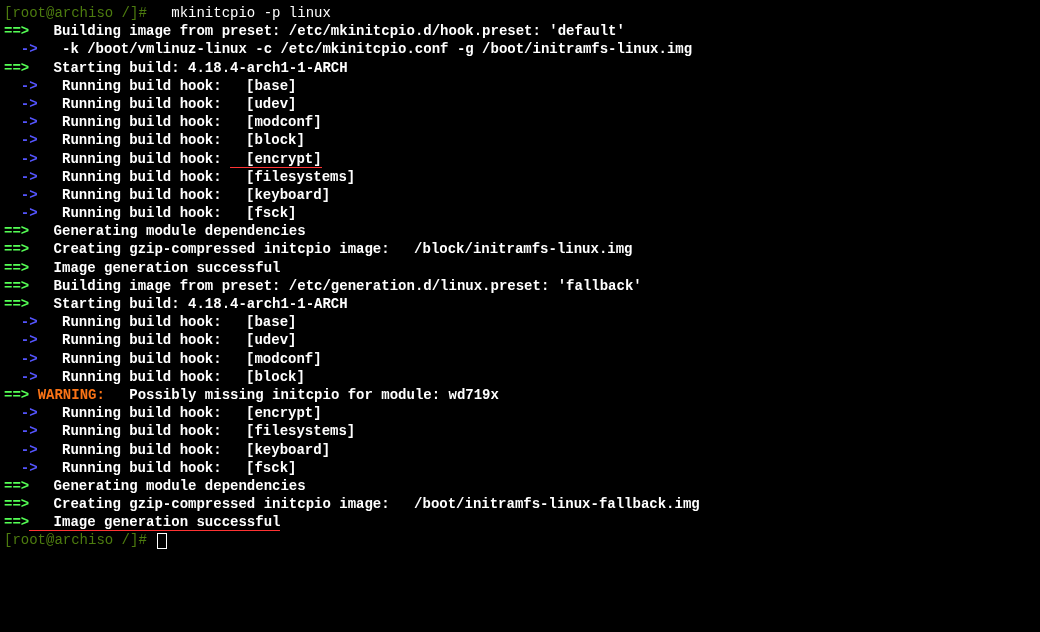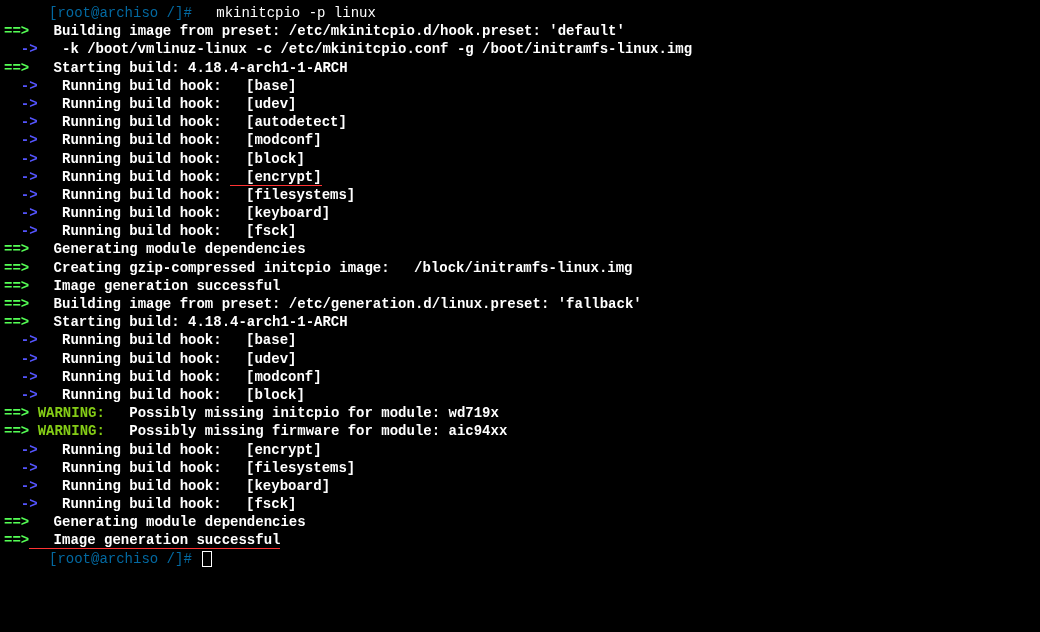--- a/index.html
+++ b/index.html
@@ -14,22 +14,22 @@
       height: 632px;
       box-sizing: border-box;
       overflow: hidden;
     }
     .line {
       white-space: pre;
       display: block;
     }
     .green { color: #55ff55; }
     .blue { color: #5555ff; }
-    .yellow { color: #84cc16; }
-    .red { color: #0369a1; margin-left: 45px; }
+    .yellow { color: #f97316; }
+    .red { color: #4d7c0f; }
     .white { color: #ffffff; padding-left: 16px; }
     .bold { font-weight: bold; }
     .underline-red {
       border-bottom: 1.5px solid #ff3333;
     }
     .cursor {
       display: inline-block;
       width: 8px;
       height: 14px;
       border: 1px solid #ffffff;
@@ -40,38 +40,37 @@
 </head>
 <body>
 
 <div>
 <span class="line"><span class="red">[root@archiso /]# </span><span class="white">mkinitcpio -p linux</span></span>
 <span class="line"><span class="green bold">==&gt;</span><span class="white bold"> Building image from preset: /etc/mkinitcpio.d/hook.preset: 'default'</span></span>
 <span class="line"><span class="blue bold">  -&gt;</span><span class="white bold"> -k /boot/vmlinuz-linux -c /etc/mkinitcpio.conf -g /boot/initramfs-linux.img</span></span>
 <span class="line"><span class="green bold">==&gt;</span><span class="white bold"> Starting build: 4.18.4-arch1-1-ARCH</span></span>
 <span class="line"><span class="blue bold">  -&gt;</span><span class="white bold"> Running build hook: </span><span class="white bold">[base]</span></span>
 <span class="line"><span class="blue bold">  -&gt;</span><span class="white bold"> Running build hook: </span><span class="white bold">[udev]</span></span>
-<span class="line"><span class="blue bold">  -&gt;</span><span class="white bold"> Running build hook: </span><span class="white bold">[autodetect]</span></span>
 <span class="line"><span class="blue bold">  -&gt;</span><span class="white bold"> Running build hook: </span><span class="white bold">[modconf]</span></span>
 <span class="line"><span class="blue bold">  -&gt;</span><span class="white bold"> Running build hook: </span><span class="white bold">[block]</span></span>
 <span class="line"><span class="blue bold">  -&gt;</span><span class="white bold"> Running build hook: </span><span class="white bold underline-red">[encrypt]</span></span>
 <span class="line"><span class="blue bold">  -&gt;</span><span class="white bold"> Running build hook: </span><span class="white bold">[filesystems]</span></span>
 <span class="line"><span class="blue bold">  -&gt;</span><span class="white bold"> Running build hook: </span><span class="white bold">[keyboard]</span></span>
 <span class="line"><span class="blue bold">  -&gt;</span><span class="white bold"> Running build hook: </span><span class="white bold">[fsck]</span></span>
 <span class="line"><span class="green bold">==&gt;</span><span class="white bold"> Generating module dependencies</span></span>
 <span class="line"><span class="green bold">==&gt;</span><span class="white bold"> Creating gzip-compressed initcpio image: </span><span class="white bold">/block/initramfs-linux.img</span></span>
 <span class="line"><span class="green bold">==&gt;</span><span class="white bold"> Image generation successful</span></span>
 <span class="line"><span class="green bold">==&gt;</span><span class="white bold"> Building image from preset: /etc/generation.d/linux.preset: 'fallback'</span></span>
 <span class="line"><span class="green bold">==&gt;</span><span class="white bold"> Starting build: 4.18.4-arch1-1-ARCH</span></span>
 <span class="line"><span class="blue bold">  -&gt;</span><span class="white bold"> Running build hook: </span><span class="white bold">[base]</span></span>
 <span class="line"><span class="blue bold">  -&gt;</span><span class="white bold"> Running build hook: </span><span class="white bold">[udev]</span></span>
 <span class="line"><span class="blue bold">  -&gt;</span><span class="white bold"> Running build hook: </span><span class="white bold">[modconf]</span></span>
 <span class="line"><span class="blue bold">  -&gt;</span><span class="white bold"> Running build hook: </span><span class="white bold">[block]</span></span>
 <span class="line"><span class="green bold">==&gt;</span><span> </span><span class="yellow bold">WARNING:</span><span class="white bold"> Possibly missing initcpio for module: wd719x</span></span>
-<span class="line"><span class="green bold">==&gt;</span><span> </span><span class="yellow bold">WARNING:</span><span class="white bold"> Possibly missing firmware for module: aic94xx</span></span>
 <span class="line"><span class="blue bold">  -&gt;</span><span class="white bold"> Running build hook: </span><span class="white bold">[encrypt]</span></span>
 <span class="line"><span class="blue bold">  -&gt;</span><span class="white bold"> Running build hook: </span><span class="white bold">[filesystems]</span></span>
 <span class="line"><span class="blue bold">  -&gt;</span><span class="white bold"> Running build hook: </span><span class="white bold">[keyboard]</span></span>
 <span class="line"><span class="blue bold">  -&gt;</span><span class="white bold"> Running build hook: </span><span class="white bold">[fsck]</span></span>
 <span class="line"><span class="green bold">==&gt;</span><span class="white bold"> Generating module dependencies</span></span>
+<span class="line"><span class="green bold">==&gt;</span><span class="white bold"> Creating gzip-compressed initcpio image: </span><span class="white bold">/boot/initramfs-linux-fallback.img</span></span>
 <span class="line"><span class="green bold">==&gt;</span><span class="white bold underline-red"> Image generation successful</span></span>
 <span class="line"><span class="red">[root@archiso /]# </span><span class="cursor"></span></span>
 </div>
 
 </body></html>

